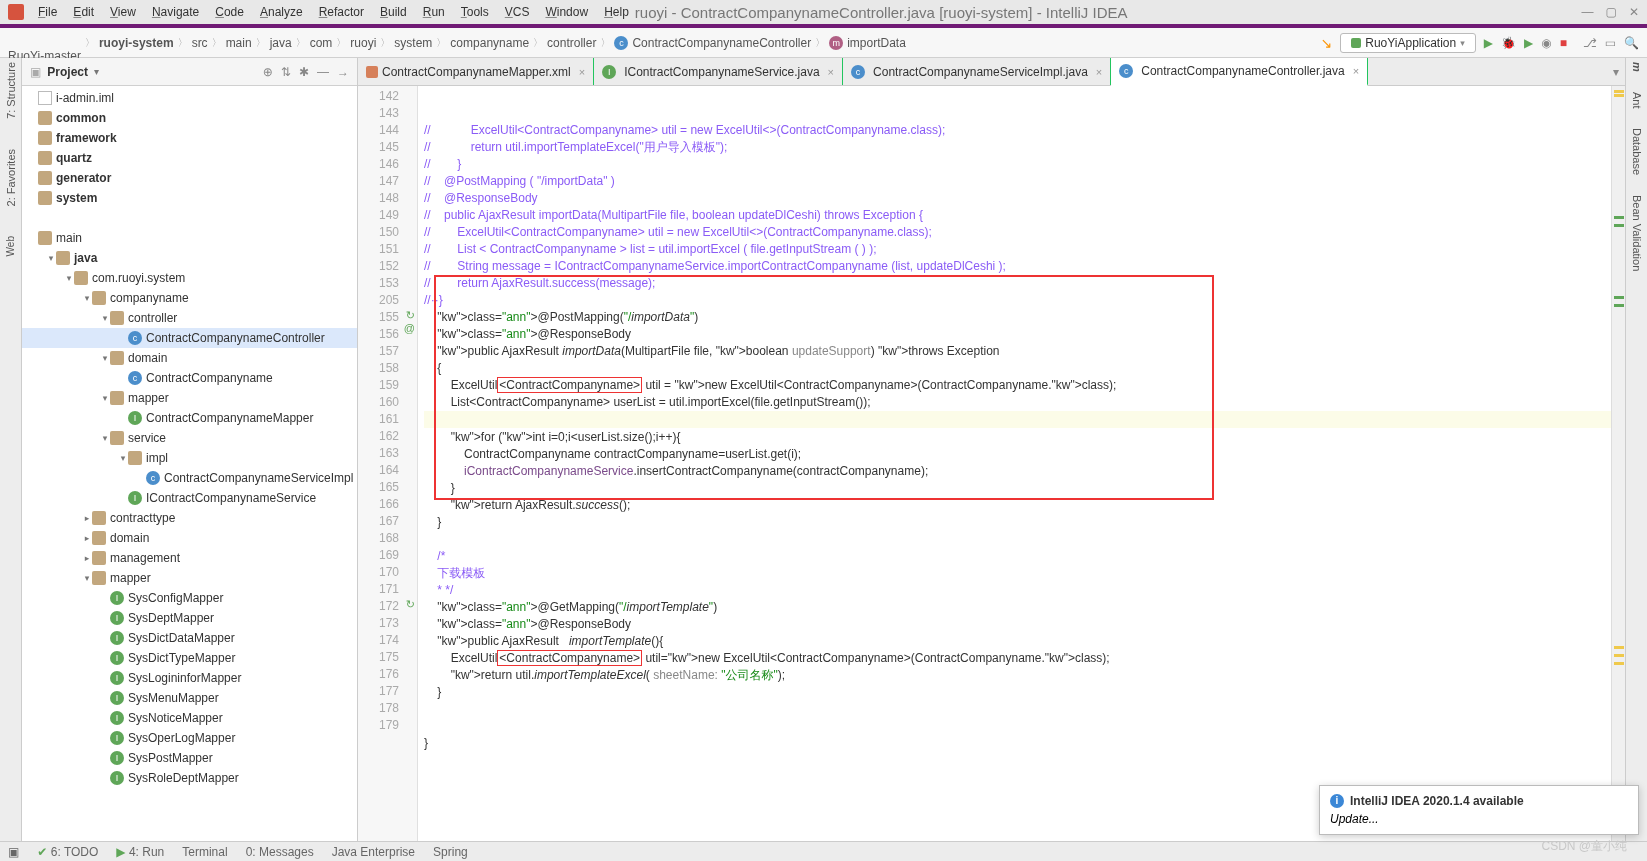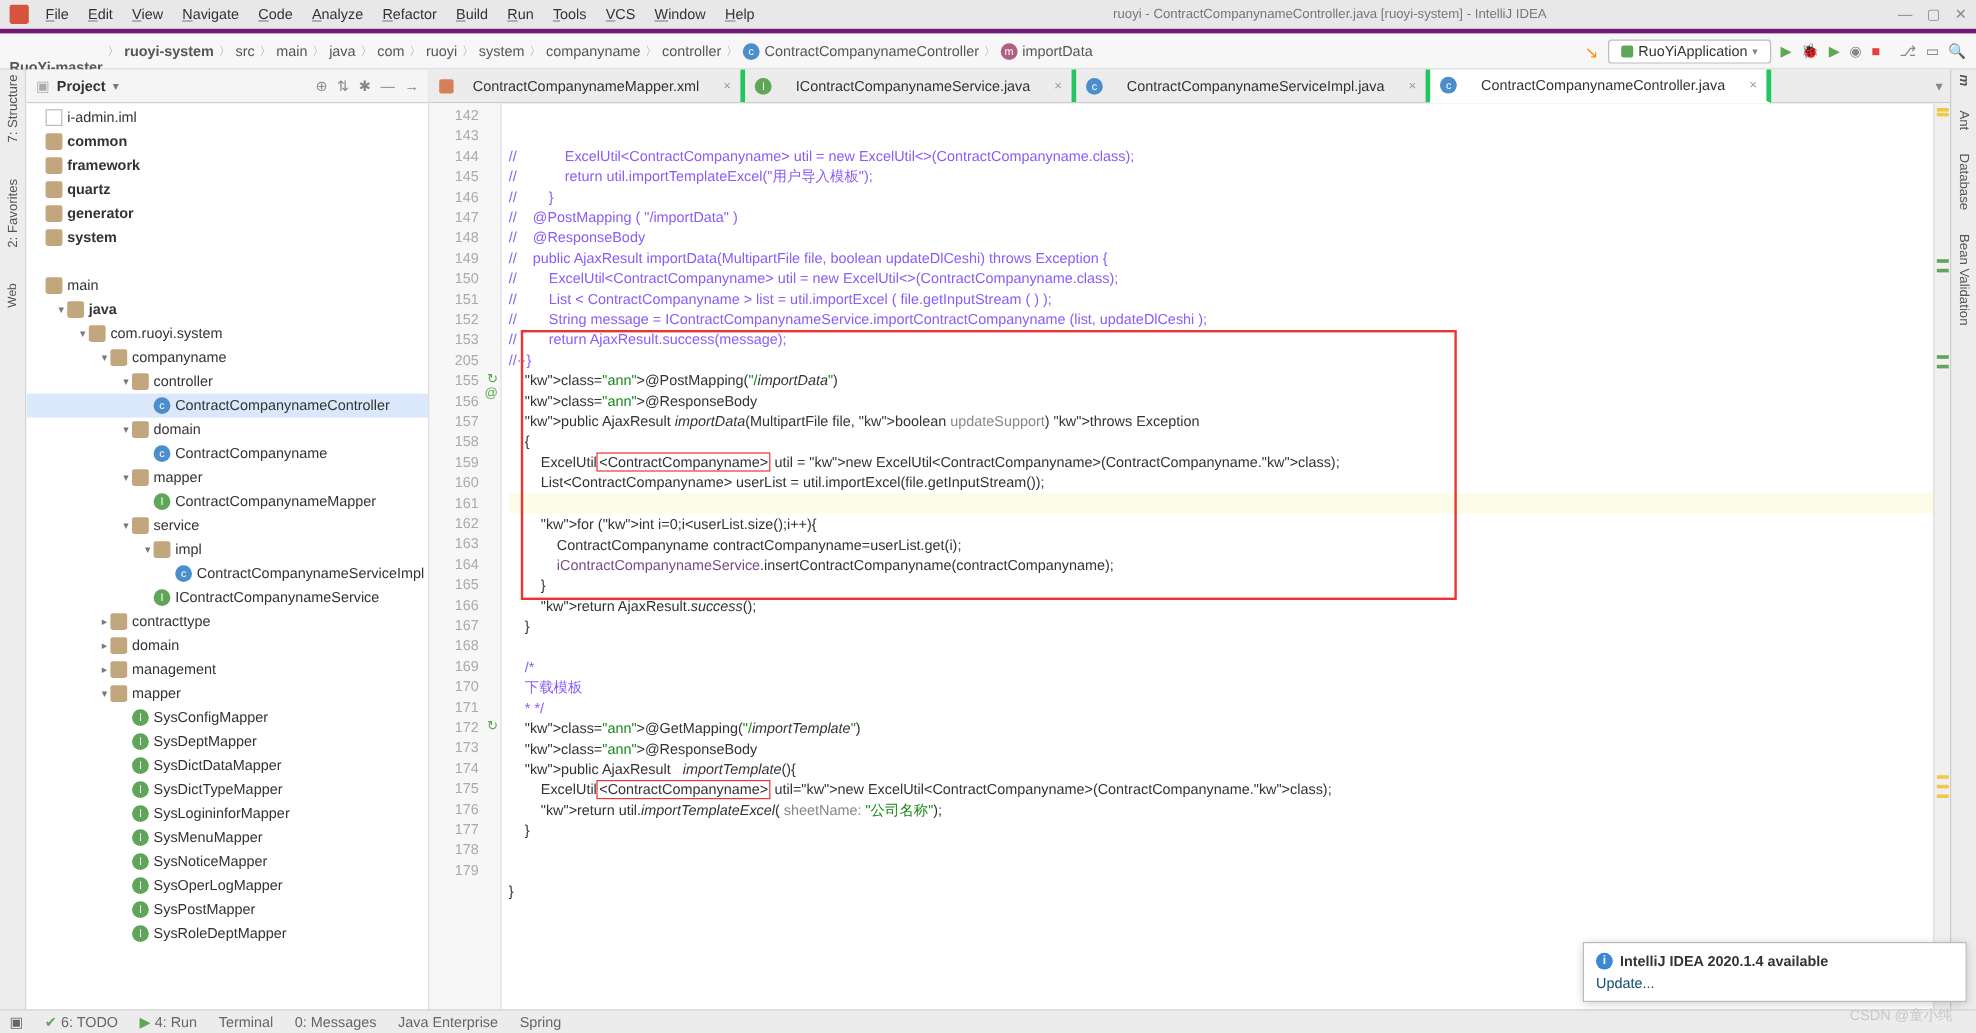--- a/index.html
+++ b/index.html
@@ -1,21 +1,21 @@
 <!DOCTYPE html>
 <html><head>
 <meta charset="utf-8">
 <style>
 * { margin:0; padding:0; box-sizing:border-box; font-family:"Segoe UI",Arial,sans-serif; font-size:12px; }
 body { background:#f2f2f2; color:#333; width:1647px; height:861px; overflow:hidden; position:relative; }
 .titlebar { height:28px; background:#e8e8e8; display:flex; align-items:center; padding:0 8px; border-bottom:4px solid #701a75; }
 .titlebar .logo { width:16px; height:16px; background:#d6533e; border-radius:2px; margin-right:8px; }
 .titlebar .menu { display:flex; gap:4px; }
 .titlebar .menu span { padding:2px 6px; cursor:pointer; }
-.titlebar .title { flex:1; text-align:center; color:#777; font-size:11px; }
+.titlebar .title { flex:1; color:#777; font-size:15px; }
 .titlebar .wbtns { display:flex; gap:12px; color:#888; }
 .breadcrumb { height:30px; background:#f7f7f7; border-bottom:1px solid #d0d0d0; display:flex; align-items:center; padding:0 8px; font-size:12px; }
 .breadcrumb .crumb { display:flex; align-items:center; color:#555; }
 .breadcrumb .sep { margin:0 4px; color:#999; font-size:10px; }
 .breadcrumb .tail { margin-left:auto; display:flex; gap:8px; align-items:center; }
 .breadcrumb .runcfg { border:1px solid #bbb; padding:2px 10px; border-radius:3px; display:flex; align-items:center; gap:4px; background:#fff; }
 .breadcrumb .lightning { color:#fc9403; font-size:14px; }
 .icon-cls { width:14px; height:14px; background:#4b8ecb; border-radius:50%; display:inline-block; margin-right:4px; color:#fff; font-size:9px; line-height:14px; text-align:center; }
 .icon-int { width:14px; height:14px; background:#5fa658; border-radius:50%; display:inline-block; margin-right:4px; color:#fff; font-size:9px; line-height:14px; text-align:center; }
 .icon-meth { width:14px; height:14px; background:#b05f84; border-radius:50%; display:inline-block; margin-right:4px; color:#fff; font-size:9px; line-height:14px; text-align:center; }
@@ -28,21 +28,21 @@
 .project-hdr .folder-ic { color:#aaa; }
 .project-hdr .label { font-weight:bold; }
 .project-hdr .arrow { color:#777; font-size:10px; }
 .project-hdr .tail { margin-left:auto; display:flex; gap:8px; color:#888; }
 .tree { flex:1; overflow:auto; padding:2px 0; }
 .tree .node { display:flex; align-items:center; height:20px; padding-left:6px; white-space:nowrap; cursor:pointer; }
 .tree .node.sel { background:#dbe8fb; }
 .tree .twist { width:10px; color:#777; font-size:9px; display:inline-block; text-align:center; }
 .editor-area { flex:1; display:flex; flex-direction:column; background:#fff; }
 .tabs { height:28px; display:flex; align-items:stretch; background:#ececec; border-bottom:1px solid #ccc; }
-.tab { display:flex; align-items:center; padding:0 8px; border-right:4px solid #22c55e; gap:16px; cursor:pointer; background:#ececec; }
+.tab { display:flex; align-items:center; padding:0 8px; border-right:1px solid #22c55e; gap:4px; cursor:pointer; background:#ececec; }
 .tab.active { background:#fff; border-bottom:2px solid #fff; margin-bottom:-1px; }
 .tab .close { color:#999; font-size:11px; margin-left:4px; }
 .tab .xml-ic { width:12px; height:12px; background:#d6805a; display:inline-block; border-radius:2px; }
 .code-wrap { flex:1; display:flex; overflow:hidden; position:relative; }
 .gutter { width:60px; background:#f7f7f7; border-right:1px solid #e0e0e0; font-family:Consolas,monospace; font-size:12px; color:#aaa; text-align:right; padding:2px 18px 2px 2px; position:relative; }
 .gutter .ln { height:17px; line-height:17px; }
 .gutter .mark155 { position:absolute; right:2px; top:calc(17px*13 + 2px); width:14px; height:14px; color:#5fa658; font-size:11px; }
 .gutter .mark172 { position:absolute; right:2px; top:calc(17px*30 + 2px); width:14px; height:14px; color:#5fa658; font-size:11px; }
 .code { flex:1; font-family:Consolas,"Courier New",monospace; font-size:12px; line-height:17px; padding:2px 0 2px 6px; white-space:pre; position:relative; overflow:auto; color:#333; }
 .code .cmt { color:#8b5cf6; }
@@ -52,21 +52,21 @@
 .code .hl-line { background:#fcfce8; display:inline-block; width:100%; }
 .red-box-big { position:absolute; border:2px solid #e33; pointer-events:none; }
 .red-box-sm { border:1px solid #e33; padding:0 1px; }
 .overview { width:14px; background:#f0f0f0; border-left:1px solid #ddd; position:relative; }
 .overview .mk { position:absolute; left:2px; width:10px; height:3px; }
 .rtgut { width:22px; background:#ededed; border-left:1px solid #ccc; display:flex; flex-direction:column; align-items:center; padding-top:4px; gap:20px; }
 .rtgut span { writing-mode:vertical-rl; font-size:11px; color:#555; cursor:pointer; }
 .notif { position:absolute; right:8px; bottom:26px; width:320px; background:#fff; border:1px solid #bbb; box-shadow:0 2px 8px rgba(0,0,0,.2); padding:8px 10px; }
 .notif .head { display:flex; align-items:center; gap:6px; font-weight:bold; color:#333; }
 .notif .info-ic { width:14px; height:14px; background:#3b87d6; border-radius:50%; color:#fff; font-size:10px; line-height:14px; text-align:center; }
-.notif .link { color:#0c4a6e; cursor:pointer; margin-top:4px; display:inline-block; }
+.notif .link { color:#000000; cursor:pointer; margin-top:4px; display:inline-block;font-style:italic; }
 .watermark { position:absolute; right:20px; bottom:6px; color:#c8c8c8; font-size:12px; }
 .statusbar { height:20px; background:#ececec; border-top:1px solid #ccc; display:flex; align-items:center; padding:0 8px; gap:18px; color:#666; font-size:11px; }
 .statusbar .todo-ic { color:#5fa658; }
 u.mn { text-decoration:underline; text-decoration-color:#888; }
 </style>
 </head>
 <body>
 
 <div class="titlebar">
   <span class="logo"></span>
@@ -88,21 +88,21 @@
   <div class="title">ruoyi - ContractCompanynameController.java [ruoyi-system] - IntelliJ IDEA</div>
   <div class="wbtns">
     <span>—</span>
     <span>▢</span>
     <span>✕</span>
   </div>
 </div>
 
 <div class="breadcrumb">
   <div id="crumbs" style="display:flex;align-items:center;">
-      <span class="crumb" style="font-weight: bold; margin-top: 27px;">RuoYi-master</span>
+      <span class="crumb" style="font-weight: normal; margin-top: 27px;">RuoYi-master</span>
       <span class="sep">〉</span>
       <span class="crumb" style="font-weight: bold;">ruoyi-system</span>
       <span class="sep">〉</span>
       <span class="crumb">src</span>
       <span class="sep">〉</span>
       <span class="crumb">main</span>
       <span class="sep">〉</span>
       <span class="crumb">java</span>
       <span class="sep">〉</span>
       <span class="crumb">com</span>

